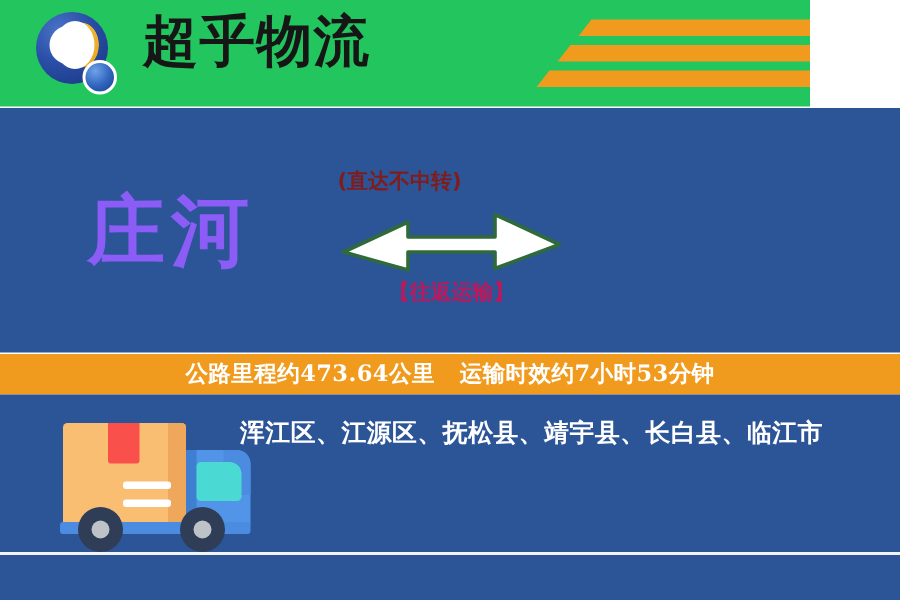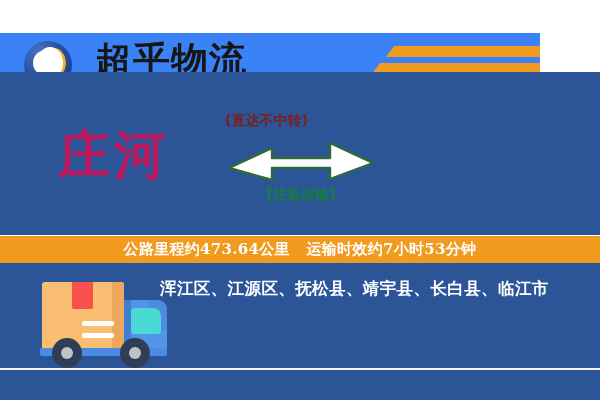--- a/index.html
+++ b/index.html
@@ -14,23 +14,22 @@
     overflow: hidden;
     background: #ffffff;
     font-family: "Liberation Sans", sans-serif;
   }
 
   
   #header {
     position: absolute;
     left: 0; top: 0;
     width: 540px; height: 71px;
-    background: #3b82f6;
+    background: #22c55e;
     overflow: hidden;
-    margin-top: 33px;
   }
   #logo-mark {
     position: absolute;
     left: 24px; top: 8px;
     width: 58px; height: 56px;
   }
   #logo-circle {
     position: absolute;
     left: 0; top: 0;
     width: 48px; height: 48px;
@@ -106,21 +105,21 @@
     left: 0; top: 72px;
     width: 600px; height: 163px;
     background: #2c5598;
   }
   .city {
     position: absolute;
     top: 124px;
     font-family: "DejaVu Serif", "Liberation Serif", serif;
     font-size: 52px;
     font-weight: bold;
-    color: #be185d;
+    color: #8b5cf6;
     letter-spacing: 4px;
     line-height: 62px;
     white-space: nowrap;
   }
   #city-origin { left: 58px; }
   #city-dest   { left: 398px; }
 
   #arrow-group {
     position: absolute;
     left: 225px; top: 112px;
@@ -143,21 +142,21 @@
     left: 1px; top: 26px;
   }
   #arrow-caption-bottom {
     position: absolute;
     left: 0; top: 74px;
     width: 152px;
     text-align: center;
     font-family: "DejaVu Sans", "Liberation Sans", sans-serif;
     font-size: 14px;
     font-weight: bold;
-    color: #15803d;
+    color: #be185d;
     letter-spacing: 0px;
     white-space: nowrap;
   }
 
   
   #info-banner {
     position: absolute;
     left: 0; top: 236px;
     width: 600px; height: 27px;
     background: #f09a1e;

